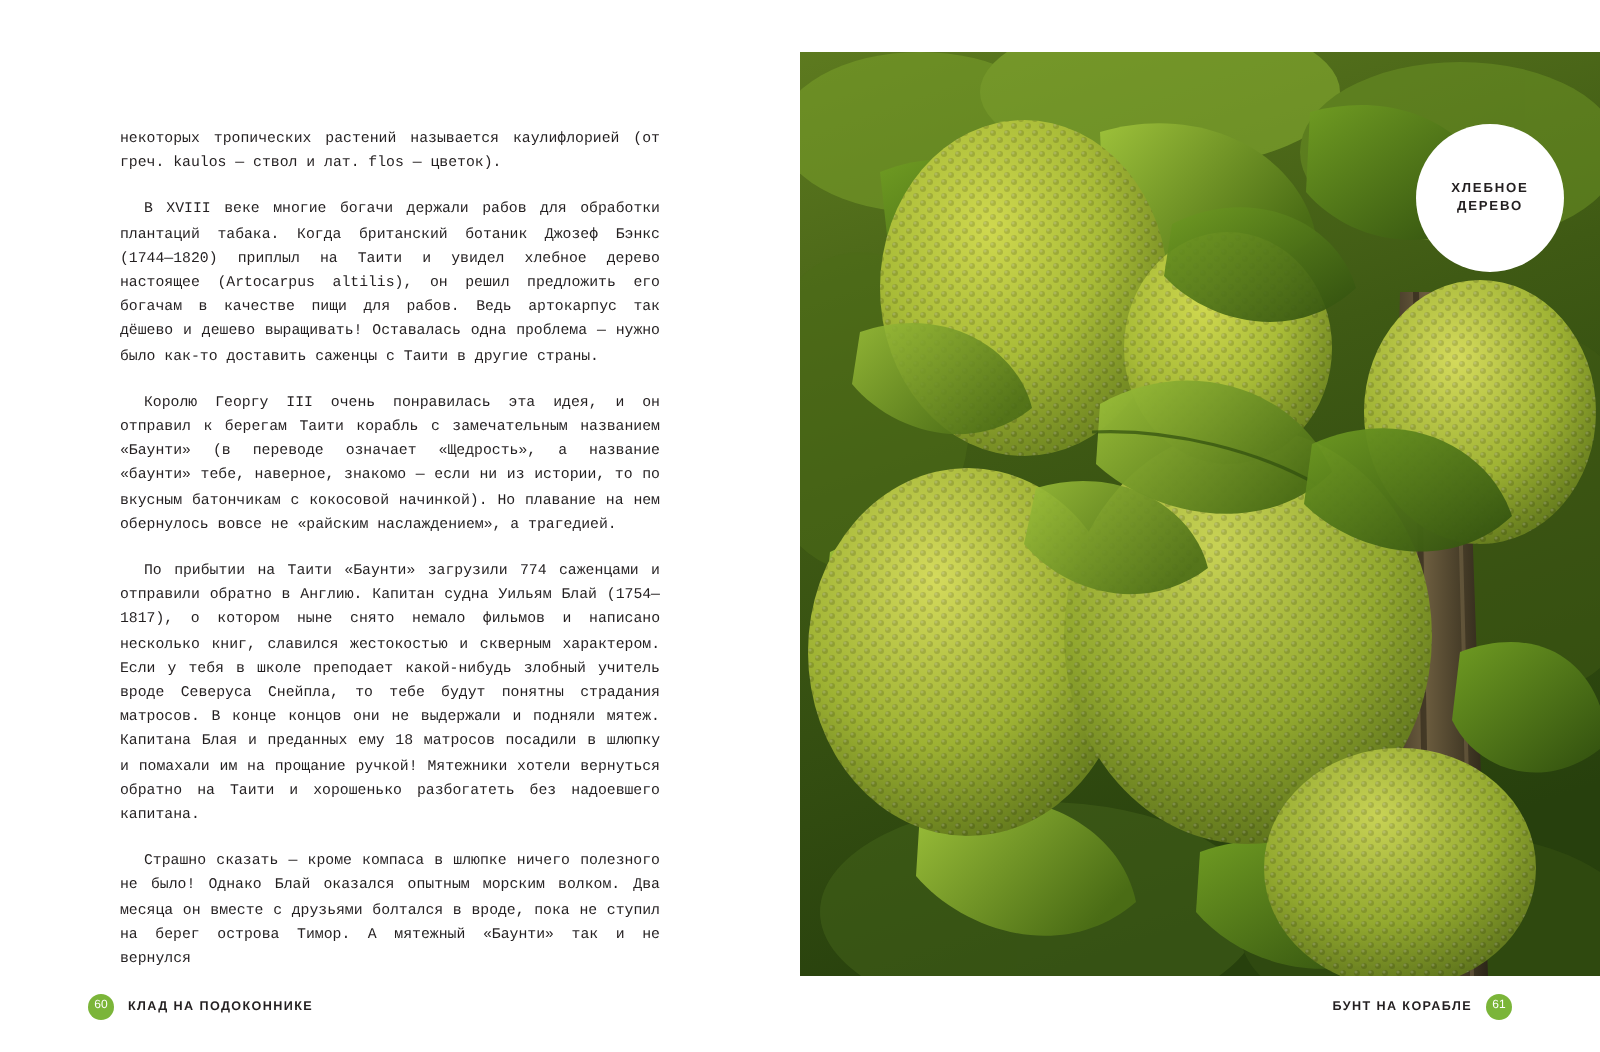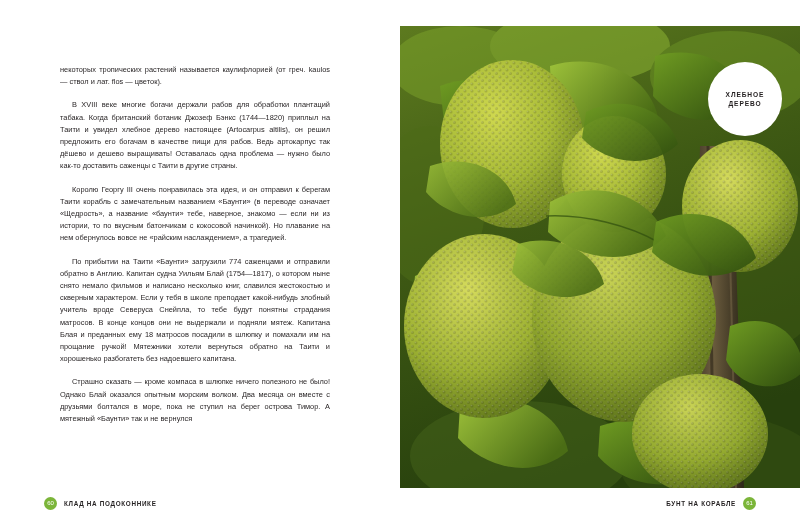--- a/index.html
+++ b/index.html
@@ -30,21 +30,21 @@
     box-sizing: border-box;
   }
   .text-column {
     position: absolute;
     left: 60px;
     top: 64px;
     width: 270px;
   }
   .text-column p {
     margin: 0;
-    font-family: Liberation Sans, sans-serif;
+    font-family: Liberation Mono, monospace;
     font-size: 7.4px;
     line-height: 12.2px;
     color: #231f20;
     text-align: justify;
     text-indent: 12px;
     hyphens: auto;
   }
   .text-column p.no-indent {
     text-indent: 0;
   }
@@ -153,21 +153,21 @@
 
 <div class="spread">
 
   <div class="page-left">
 
     <div class="text-column">
       <p class="no-indent">некоторых тропических растений называется каулифлорией (от греч. kaulos — ствол и лат. flos — цветок).</p>
       <p>В XVIII веке многие богачи держали рабов для обработки плантаций табака. Когда британский ботаник Джозеф Бэнкс (1744—1820) приплыл на Таити и увидел хлебное дерево настоящее (Artocarpus altilis), он решил предложить его богачам в качестве пищи для рабов. Ведь артокарпус так дёшево и дешево выращивать! Оставалась одна проблема — нужно было как-то доставить саженцы с Таити в другие страны.</p>
       <p>Королю Георгу III очень понравилась эта идея, и он отправил к берегам Таити корабль с замечательным названием «Баунти» (в переводе означает «Щедрость», а название «баунти» тебе, наверное, знакомо — если ни из истории, то по вкусным батончикам с кокосовой начинкой). Но плавание на нем обернулось вовсе не «райским наслаждением», а трагедией.</p>
       <p>По прибытии на Таити «Баунти» загрузили 774 саженцами и отправили обратно в Англию. Капитан судна Уильям Блай (1754—1817), о котором ныне снято немало фильмов и написано несколько книг, славился жестокостью и скверным характером. Если у тебя в школе преподает какой-нибудь злобный учитель вроде Северуса Снейпла, то тебе будут понятны страдания матросов. В конце концов они не выдержали и подняли мятеж. Капитана Блая и преданных ему 18 матросов посадили в шлюпку и помахали им на прощание ручкой! Мятежники хотели вернуться обратно на Таити и хорошенько разбогатеть без надоевшего капитана.</p>
-      <p>Страшно сказать — кроме компаса в шлюпке ничего полезного не было! Однако Блай оказался опытным морским волком. Два месяца он вместе с друзьями болтался в море, пока не ступил на берег острова Тимор. А мятежный «Баунти» так и не вернулся</p>
+      <p>Страшно сказать — кроме компаса в шлюпке ничего полезного не было! Однако Блай оказался опытным морским волком. Два месяца он вместе с друзьями болтался в вроде, пока не ступил на берег острова Тимор. А мятежный «Баунти» так и не вернулся</p>
     </div>
 
     <div class="footer-left">
       <div class="folio">60</div>
       <div class="running-head">КЛАД НА ПОДОКОННИКЕ</div>
     </div>
 
   </div>
 
   <div class="page-right">

